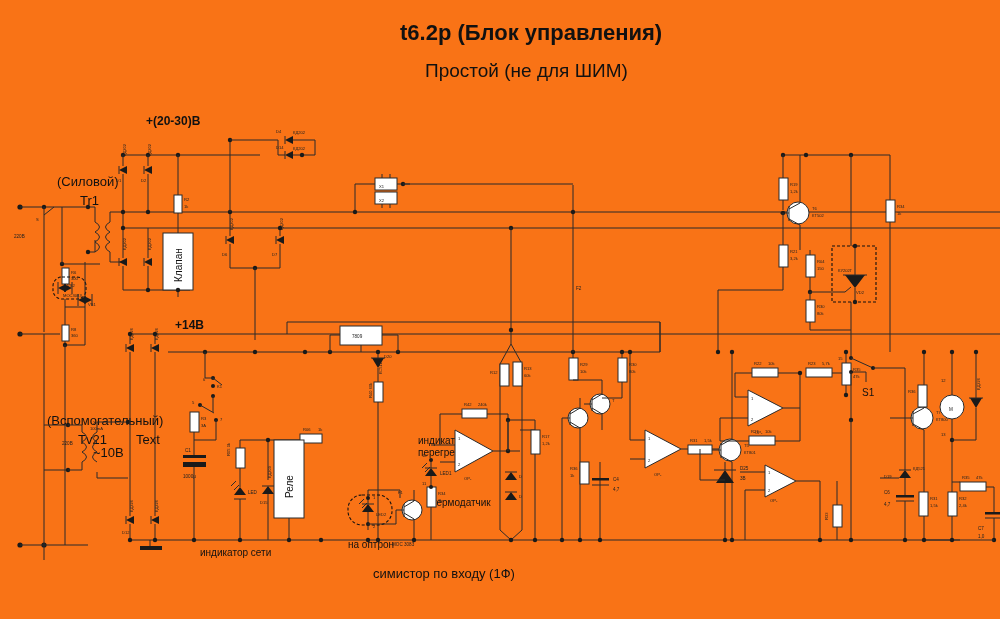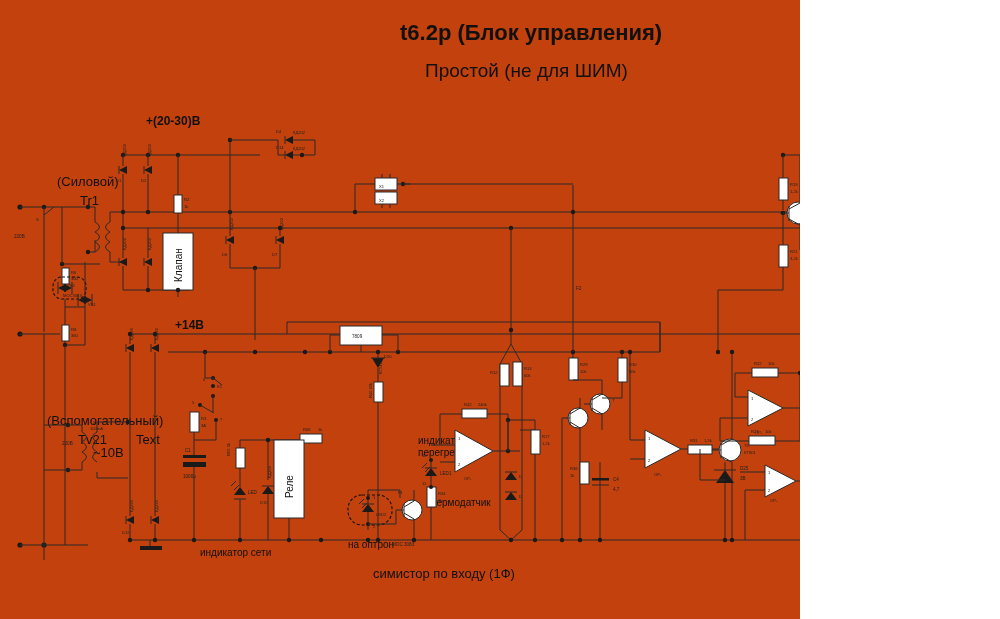--- a/index.html
+++ b/index.html
@@ -1,17 +1,17 @@
 <!DOCTYPE html>
 <html><head>
 <meta charset="utf-8">
 <style>
   html,body{margin:0;padding:0;background:#ffffff;}
   body{font-family:"Liberation Sans", sans-serif;}
-  #root{position:relative;width:800px;height:619px;background:#c2410c;overflow:hidden;}
+  #root{position:relative;width:1000px;height:619px;background:#f97316;overflow:hidden;}
   svg{position:absolute;left:0;top:0;width:1000px;height:619px;}
   .ttl1{font-size:22px;font-weight:bold;fill:#111;font-family:"Liberation Sans",sans-serif;}
   .ttl2{font-size:19px;fill:#111;font-family:"Liberation Sans",sans-serif;}
   .lab-b{font-size:12px;font-weight:bold;fill:#111;font-family:"Liberation Sans",sans-serif;}
   .lab-lg{font-size:13px;fill:#111;font-family:"Liberation Sans",sans-serif;}
   .cap{font-size:10px;fill:#111;font-family:"Liberation Sans",sans-serif;}
   .tiny{font-size:4.1px;fill:#222;font-family:"Liberation Sans",sans-serif;}
   .tiny2{font-size:4.6px;fill:#222;font-family:"Liberation Sans",sans-serif;}
   .w{stroke:#2b2b2b;stroke-width:1;fill:none;}
   .wf{stroke:#2b2b2b;stroke-width:1;fill:#fff;}

